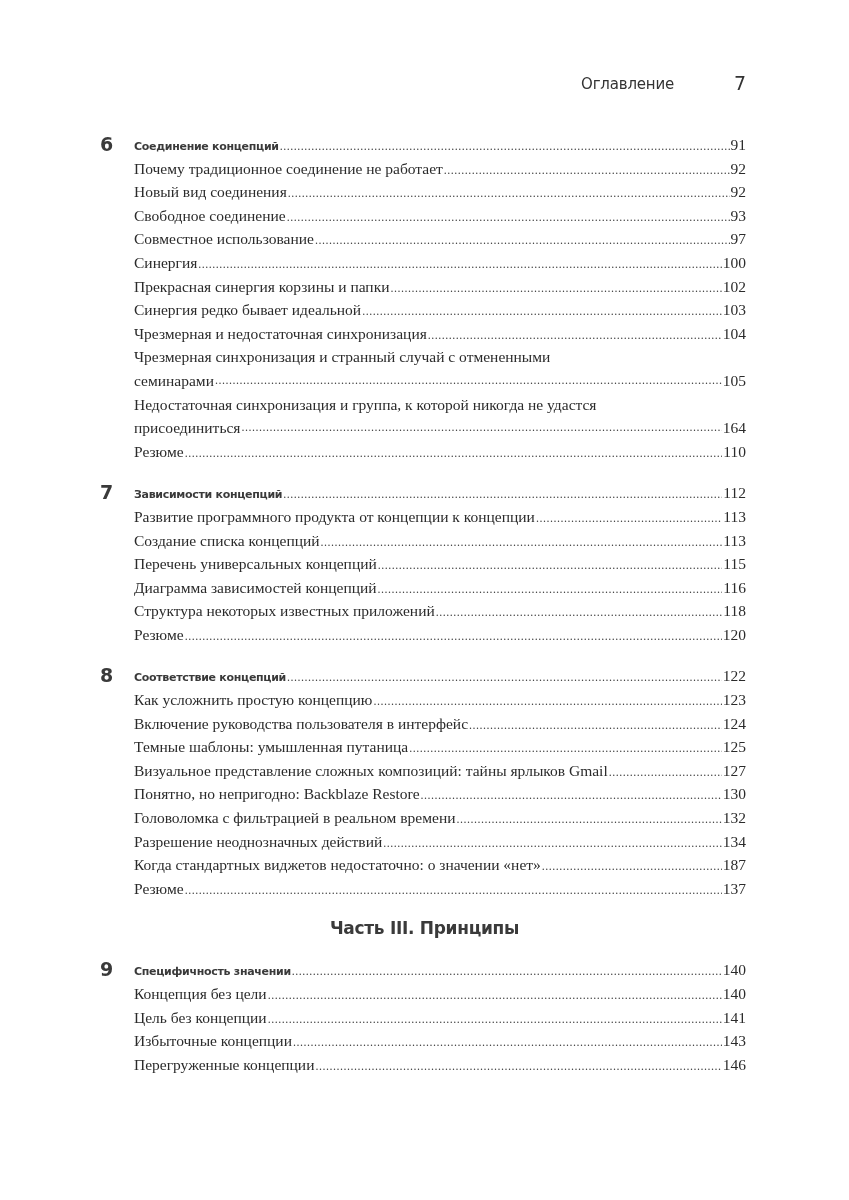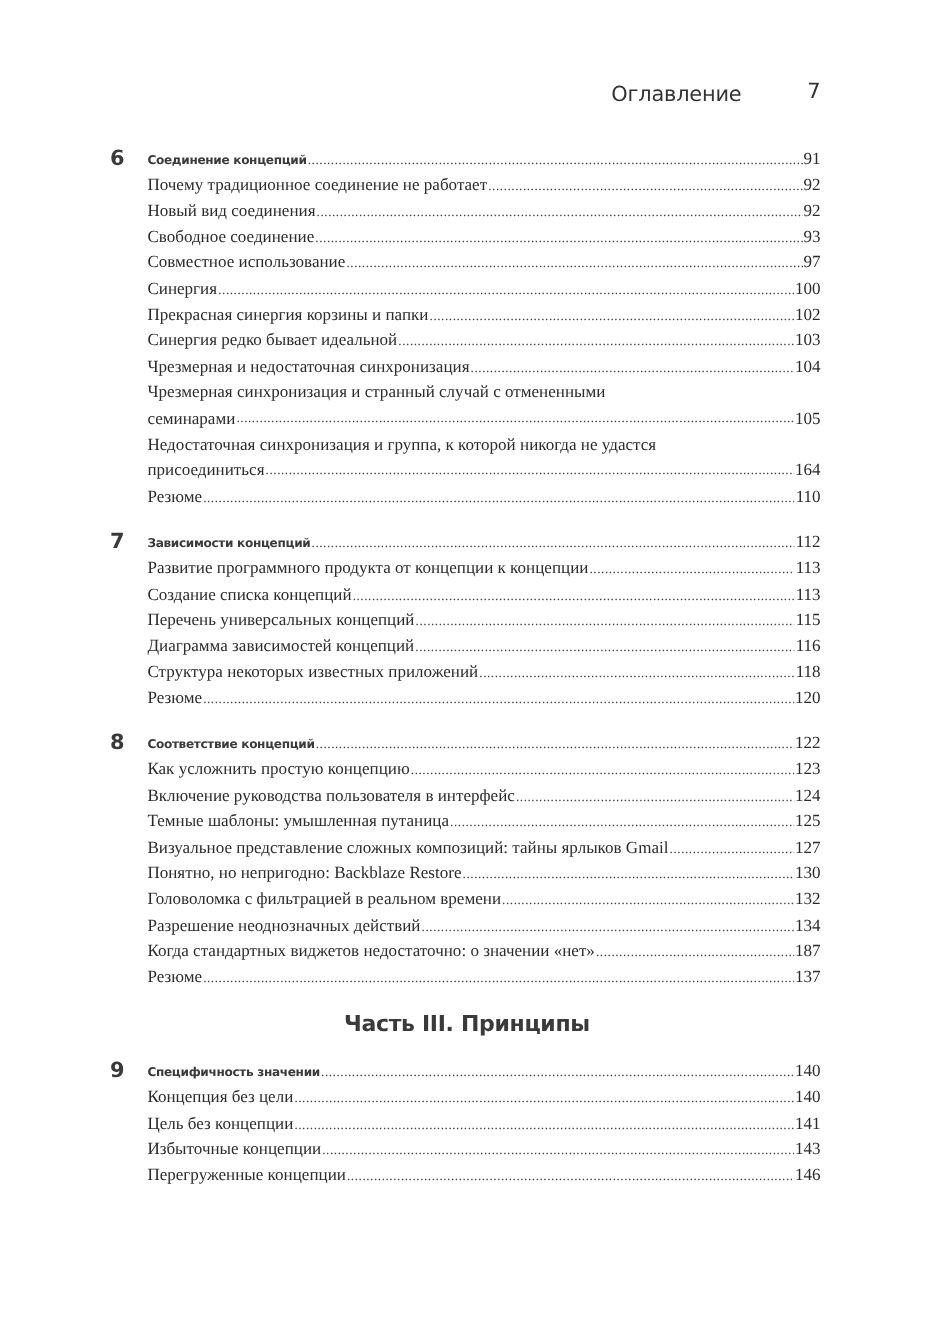--- a/index.html
+++ b/index.html
@@ -1,31 +1,31 @@
 <!DOCTYPE html>
 <html><head>
 <meta charset="utf-8">
 <style>
   html, body { margin: 0; padding: 0; background: #fff; }
   body { width: 849px; height: 1200px; position: relative; overflow: hidden; color: #2b2b2b; }
   .header { position: absolute; top: 72px; left: 0; width: 849px; height: 26px; }
-  .header-title { position: absolute; right: 175px; top: 3px; font-family: "DejaVu Sans", sans-serif; font-size: 19px; color: #333; letter-spacing: -0.2px; }
+  .header-title { position: absolute; right: 175px; top: 3px; font-family: "DejaVu Sans", sans-serif; font-size: 15px; color: #333; letter-spacing: -0.2px; }
   .header-page { position: absolute; right: 103px; top: 0px; font-family: "DejaVu Sans", sans-serif; font-size: 19px; color: #333; }
   .toc { position: absolute; left: 0; top: 133px; width: 849px; }
   .chapter { position: relative; margin-bottom: 18px; }
   .row { position: relative; display: flex; align-items: baseline; margin-left: 134px; width: 612px; height: 23.6px; font-family: "Liberation Serif", serif; font-size: 15.5px; line-height: 23.6px; white-space: nowrap; }
   .row.wrap { display: block; height: auto; white-space: normal; }
   .row.wrap .cont { display: flex; align-items: center; height: 23.6px; }
   .row .title { flex: 0 0 auto; }
   .row .dots { flex: 1 1 auto; overflow: hidden; margin: 0 1px; letter-spacing: 0.5px; color: #444; font-size: 12px; }
   .row .dots::before { content: "........................................................................................................................................................................................................................................................................"; }
   .row .page { flex: 0 0 auto; text-align: right; }
   .row.chapter-row .title { font-family: "DejaVu Sans", sans-serif; font-weight: bold; font-size: 11px; color: #3a3a3a; letter-spacing: -0.3px; }
   .chap-num { position: absolute; left: 100px; top: 0; font-family: "DejaVu Sans", sans-serif; font-weight: bold; font-size: 19px; line-height: 23.6px; color: #3a3a3a; }
-  .part-heading { text-align: center; font-family: "DejaVu Sans", sans-serif; font-weight: bold; font-size: 20px; color: #3a3a3a; margin: 14px 0 20px 0; letter-spacing: -0.3px; }
+  .part-heading { text-align: center; font-family: "DejaVu Sans", sans-serif; font-weight: bold; font-size: 17px; color: #3a3a3a; margin: 14px 0 20px 0; letter-spacing: -0.3px; }
 </style>
 </head>
 <body>
 
 <div class="header">
   <span class="header-title">Оглавление</span>
   <span class="header-page">7</span>
 </div>
 
 <div class="toc">

